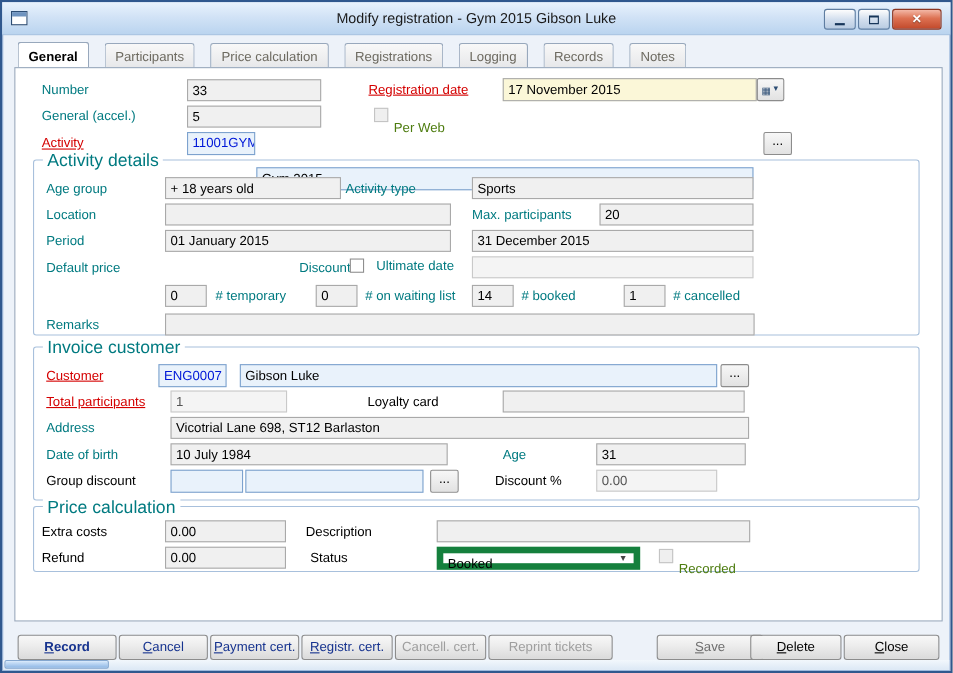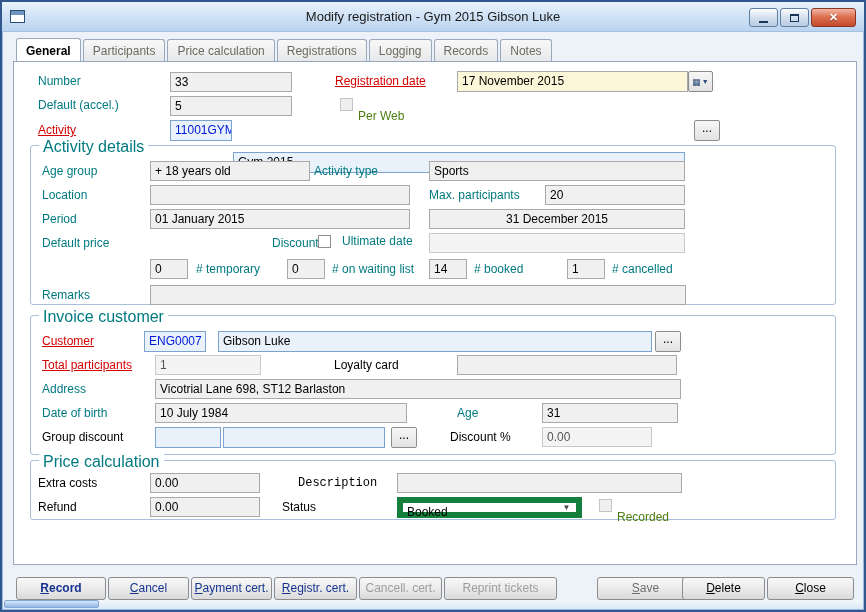--- a/index.html
+++ b/index.html
@@ -35,21 +35,21 @@
     display:flex; align-items:center; justify-content:center; cursor:default;
   }
   .winbtn .bar{ width:9px; height:2px; background:#17365a; margin-top:9px; }
   .winbtn .box{ width:9px; height:8px; border:1px solid #17365a; border-top-width:2px; }
   .winbtn.close{
     width:45px; border-color:#8c3520; color:#fff; font-weight:bold; font-size:11px;
     background:linear-gradient(#f3b8a7,#dd7152 45%,#c24a2c);
     text-shadow:0 1px 1px rgba(0,0,0,.4);
   }
   
-  .tabs{ position:absolute; left:14px; top:37px; display:flex; gap:2px; z-index:3; }
+  .tabs{ position:absolute; left:14px; top:37px; display:flex; gap:14px; z-index:3; }
   .tab{
     padding:4px 9px 3px; font-size:12px; color:#6d6a60;
     border:1px solid #98a8bc; border-bottom:none; border-radius:3px 3px 0 0;
     background:linear-gradient(#f8f8f8,#e7e8ea);
     height:22px; white-space:nowrap;
   }
   .tab.active{
     background:#fff; color:#000; font-weight:bold;
     height:23px; margin-top:-1px; padding-top:5px;
   }
@@ -162,21 +162,21 @@
   <div class="lbl" style="left:36px; top:72px;">Number</div>
   <div class="fld" style="left:168px; top:70px; width:122px;">33</div>
 
   <div class="lbl red" style="left:333px; top:72px;">Registration date</div>
   <div class="fld yellow" style="left:455px; top:69px; width:231px; height:21px;">17 November 2015</div>
   <div class="calbtn" style="left:686px; top:69px;">
     <span>▦</span>
       <span style="font-size:7px;">▼</span>
   </div>
 
-  <div class="lbl" style="left:36px; top:96px;">Default (accel.)</div>
+  <div class="lbl" style="left:36px; top:96px;">General (accel.)</div>
   <div class="fld" style="left:168px; top:94px; width:122px;">5</div>
 
   <div class="cb disabled" style="left:338px; top:96px;"></div>
   <div class="lbl gray" style="left:356px; top:96px;">Per Web</div>
 
   <div class="lbl red" style="left:36px; top:121px;">Activity</div>
   <div class="fld blue bluetext" style="left:168px; top:118px; width:62px; height:21px;">11001GYM</div>
   <div class="fld blue" style="left:231px; top:118px; width:452px; height:21px;margin-top:32px;">Gym 2015</div>
   <div class="dots" style="left:692px; top:118px;">...</div>
 
@@ -189,21 +189,21 @@
   <div class="lbl" style="left:312px; top:162px;">Activity type</div>
   <div class="fld" style="left:427px; top:159px; width:256px;">Sports</div>
 
   <div class="lbl" style="left:40px; top:186px;">Location</div>
   <div class="fld" style="left:148px; top:183px; width:260px;"></div>
   <div class="lbl" style="left:427px; top:186px;">Max. participants</div>
   <div class="fld" style="left:543px; top:183px; width:140px;">20</div>
 
   <div class="lbl" style="left:40px; top:210px;">Period</div>
   <div class="fld" style="left:148px; top:207px; width:260px;">01 January 2015</div>
-  <div class="fld" style="left:427px; top:207px; width:256px;text-align:center;">31 December 2015</div>
+  <div class="fld" style="left:427px; top:207px; width:256px;">31 December 2015</div>
 
   <div class="lbl" style="left:40px; top:234px;">Default price</div>
   <div class="lbl" style="left:270px; top:234px;">Discount</div>
   <div class="cb" style="left:316px; top:233px;"></div>
   <div class="lbl" style="left:340px; top:232px;">Ultimate date</div>
   <div class="fld disabled" style="left:427px; top:231px; width:256px;"></div>
 
   <div class="fld" style="left:148px; top:257px; width:38px;">0</div>
   <div class="lbl" style="left:194px; top:260px;"># temporary</div>
   <div class="fld" style="left:285px; top:257px; width:38px;">0</div>
@@ -244,21 +244,21 @@
   <div class="dots" style="left:389px; top:425px;">...</div>
   <div class="lbl black" style="left:448px; top:428px;">Discount %</div>
   <div class="fld disabled" style="left:540px; top:425px; width:110px;">0.00</div>
 
   <div class="group" style="left:28px; top:458px; width:806px; height:60px;">
     <span class="legend">Price calculation</span>
   </div>
 
   <div class="lbl black" style="left:36px; top:474px;">Extra costs</div>
   <div class="fld" style="left:148px; top:471px; width:110px;">0.00</div>
-  <div class="lbl black" style="left:296px; top:474px;font-family:Liberation Mono, monospace;">Description</div>
+  <div class="lbl black" style="left:276px; top:474px;">Description</div>
   <div class="fld" style="left:395px; top:471px; width:285px;"></div>
 
   <div class="lbl black" style="left:36px; top:498px;">Refund</div>
   <div class="fld" style="left:148px; top:495px; width:110px;">0.00</div>
   <div class="lbl black" style="left:280px; top:498px;">Status</div>
   <div class="combo" style="left:395px; top:495px; width:185px;">
     <span>Booked</span>
     <span class="arrow">▼</span>
   </div>
   <div class="cb disabled" style="left:597px; top:497px;"></div>

